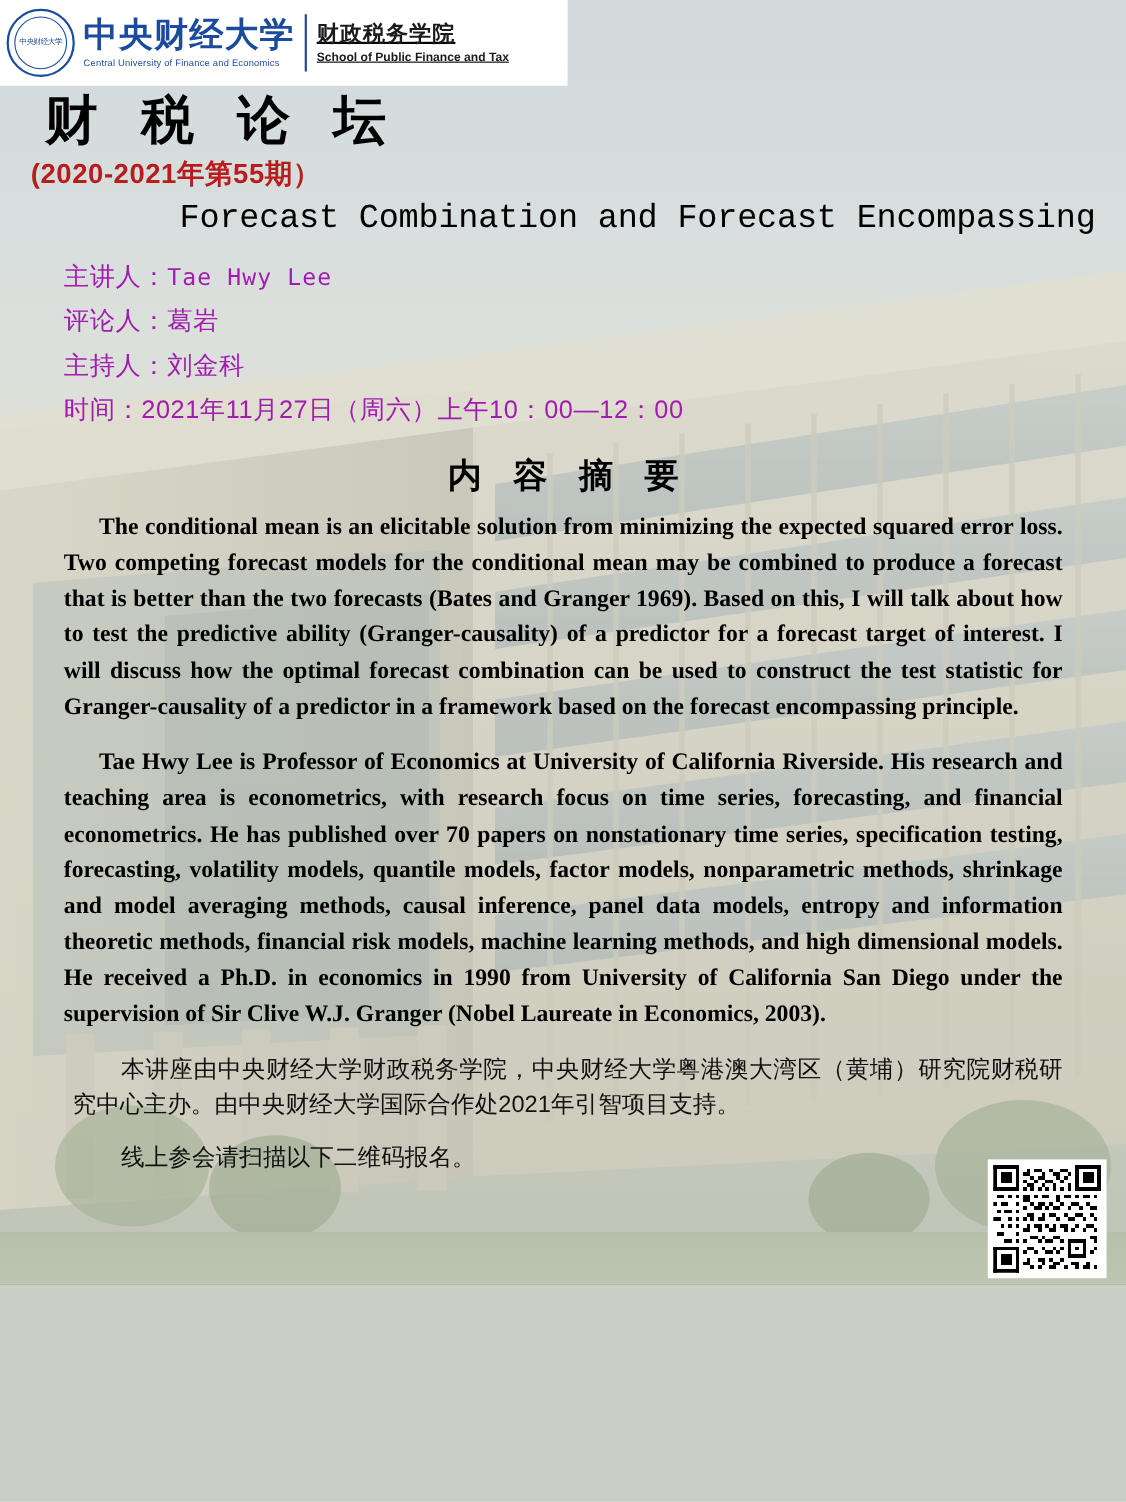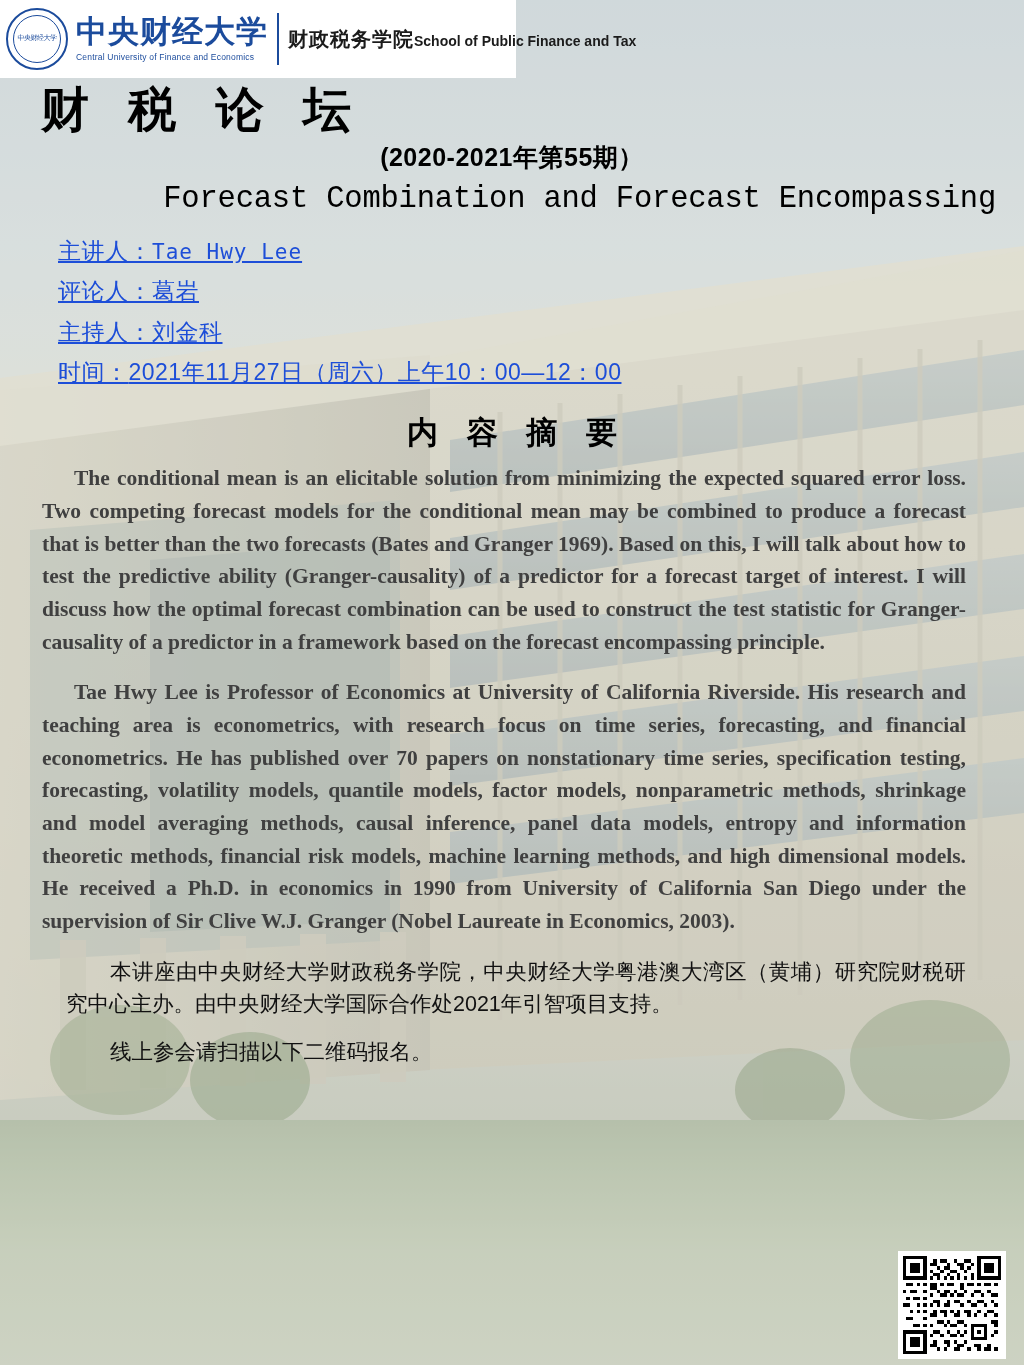--- a/index.html
+++ b/index.html
@@ -9,21 +9,21 @@
   body {
     width: 1024px;
     height: 1365px;
     font-family: "Liberation Sans", sans-serif;
     background: #c9cfc4;
     overflow: hidden;
   }
   .poster {
     position: relative;
     width: 1024px;
-    height: 1365px;
+    height: 1168px;
     overflow: hidden;
   }
   
   .bg {
     position: absolute;
     inset: 0;
     background:
       
       linear-gradient(to bottom, #b9c6cf 0%, #c7d0d4 18%, #cfd3cc 30%, #cdd0c7 40%, #c8cabf 55%, #b9bcae 70%, #a9ad9d 85%, #9aa08f 100%);
     z-index: 0;
@@ -122,32 +122,34 @@
     margin-top: 3px;
   }
   .logo-divider {
     width: 2px;
     height: 52px;
     background: #1b4b9c;
     margin: 0 9px;
   }
   .logo-sub-block {
     display: flex;
-    align-items: center;
+    flex-direction: column;
+    align-items: flex-start;
+    text-decoration: underline;
   }
   .logo-sub-cn {
     font-size: 20px;
     font-weight: bold;
     color: #1b1b1b;
     letter-spacing: 1px;
     white-space: nowrap;
     line-height: 1.1;
   }
   .logo-sub-en {
-    font-size: 14px;
+    font-size: 11px;
     font-weight: bold;
     color: #1b1b1b;
     white-space: nowrap;
     margin-top: 4px;
   }
   
   .content {
     position: relative;
     z-index: 6;
     padding: 0 28px;
@@ -156,71 +158,70 @@
   .title-cn {
     margin-top: 82px;
     font-size: 48px;
     font-weight: bold;
     color: #000;
     letter-spacing: 13px;
     line-height: 1.15;
     text-indent: 13px;
   }
   .title-issue {
-    text-align: center;
+    text-align: left;
     font-size: 25px;
     font-weight: bold;
-    color: #000000;
+    color: #b91c1c;
     margin-top: 4px;
     letter-spacing: 0.5px;
   }
   .title-en {
     text-align: right;
     font-family: Liberation Mono, monospace;
     font-size: 30.5px;
     color: #000;
     line-height: 1.28;
     margin-top: 6px;
     letter-spacing: -0.2px;
   }
   .meta {
     margin-top: 12px;
     padding-left: 30px;
   }
   .meta-line {
     font-size: 23px;
-    color: #1d4ed8;
+    color: #a21caf;
     line-height: 1.75;
     letter-spacing: 0.5px;
-    text-decoration: underline;
   }
   .meta-line .latin {
     font-family: "DejaVu Sans Mono", monospace;
     font-size: 21px;
     letter-spacing: 1px;
   }
   .section-title {
     text-align: center;
     font-size: 31px;
     font-weight: bold;
     color: #000;
     letter-spacing: 10px;
     text-indent: 10px;
     margin-top: 20px;
     margin-bottom: 8px;
   }
   .abs-para {
     font-family: "Liberation Serif", serif;
     font-weight: bold;
     font-size: 21.5px;
-    color: #404040;
+    color: #000000;
     line-height: 1.52;
     text-align: justify;
     text-indent: 32px;
-    margin: 0 30px 18px 14px;
+    margin: 0 30px 18px 30px;
   }
   .cn-para {
     font-size: 21.5px;
     color: #111;
     line-height: 1.5;
     text-align: justify;
     text-indent: 44px;
     margin: 16px 30px 14px 38px;
   }
   

